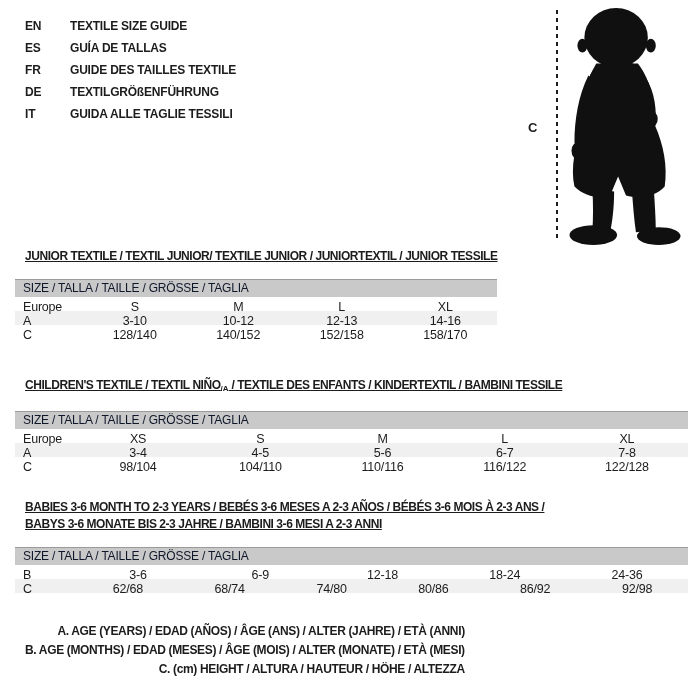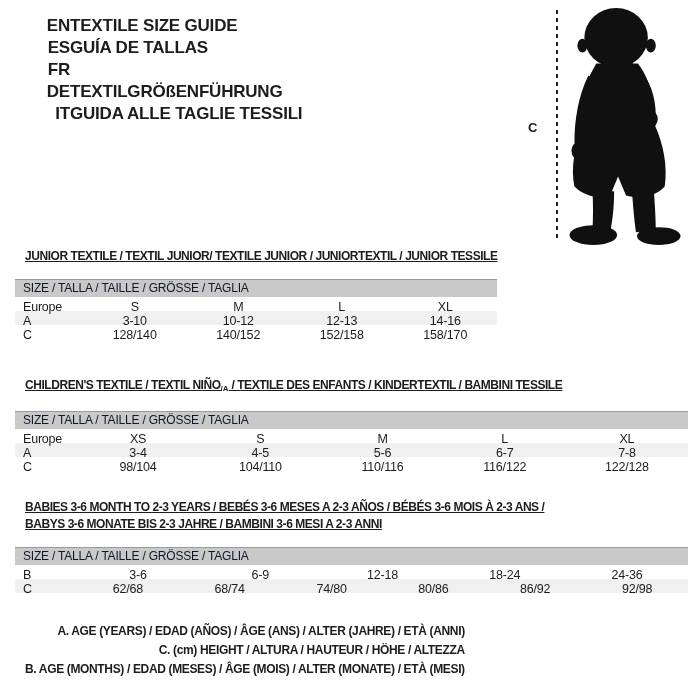--- a/index.html
+++ b/index.html
@@ -10,21 +10,21 @@
     --silhouette:#101010;
   }
   html,body{margin:0;padding:0;}
   body{background:#ffffff;}
   .page{
     position:relative;width:700px;height:700px;background:#ffffff;overflow:hidden;
     font-family:"Liberation Sans",sans-serif;color:var(--ink);
   }
   
   .lang-list{position:absolute;left:25px;top:15px;}
-  .lang-row{display:flex;line-height:22px;font-weight:bold;font-size:17px;letter-spacing:-0.2px;text-align:right;}
+  .lang-row{display:flex;line-height:22px;font-weight:bold;font-size:12px;letter-spacing:-0.2px;}
   .lang-code{width:45px;flex:0 0 auto;}
   
   .figure{position:absolute;left:520px;top:4px;width:175px;height:244px;}
   .measure-label{position:absolute;left:8px;top:116px;font-weight:bold;font-size:13px;}
   .dashed-line{position:absolute;left:36px;top:6px;width:2px;height:232px;
     background:repeating-linear-gradient(to bottom,var(--ink) 0 4px,transparent 4px 8px);}
   .figure svg{position:absolute;left:46px;top:2px;}
   
   .section{position:absolute;left:15px;}
   .section-0{top:248px;}
@@ -57,20 +57,21 @@
       <div class="lang-row">
         <span class="lang-code">EN</span>
         <span class="lang-label">TEXTILE SIZE GUIDE</span>
       </div>
       <div class="lang-row">
         <span class="lang-code">ES</span>
         <span class="lang-label">GUÍA DE TALLAS</span>
       </div>
       <div class="lang-row">
         <span class="lang-code">FR</span>
+        <span class="lang-label">GUIDE DES TAILLES TEXTILE</span>
       </div>
       <div class="lang-row">
         <span class="lang-code">DE</span>
         <span class="lang-label">TEXTILGRÖßENFÜHRUNG</span>
       </div>
       <div class="lang-row">
         <span class="lang-code">IT</span>
         <span class="lang-label">GUIDA ALLE TAGLIE TESSILI</span>
       </div>
     </div>
@@ -177,17 +178,17 @@
             <div class="tcell">80/86</div>
             <div class="tcell">86/92</div>
             <div class="tcell">92/98</div>
           </div>
         </div>
       </div>
     </div>
 
   <div class="footnotes">
       <div class="foot-line">A. AGE (YEARS) / EDAD (AÑOS) / ÂGE (ANS) / ALTER (JAHRE) / ETÀ (ANNI)</div>
+      <div class="foot-line">B. AGE (MONTHS) / EDAD (MESES) / ÂGE (MOIS) / ALTER (MONATE) / ETÀ (MESI)</div>
       <div class="foot-line">C. (cm) HEIGHT / ALTURA / HAUTEUR / HÖHE / ALTEZZA</div>
-      <div class="foot-line">B. AGE (MONTHS) / EDAD (MESES) / ÂGE (MOIS) / ALTER (MONATE) / ETÀ (MESI)</div>
     </div>
 
 </div>
 
 </body></html>

